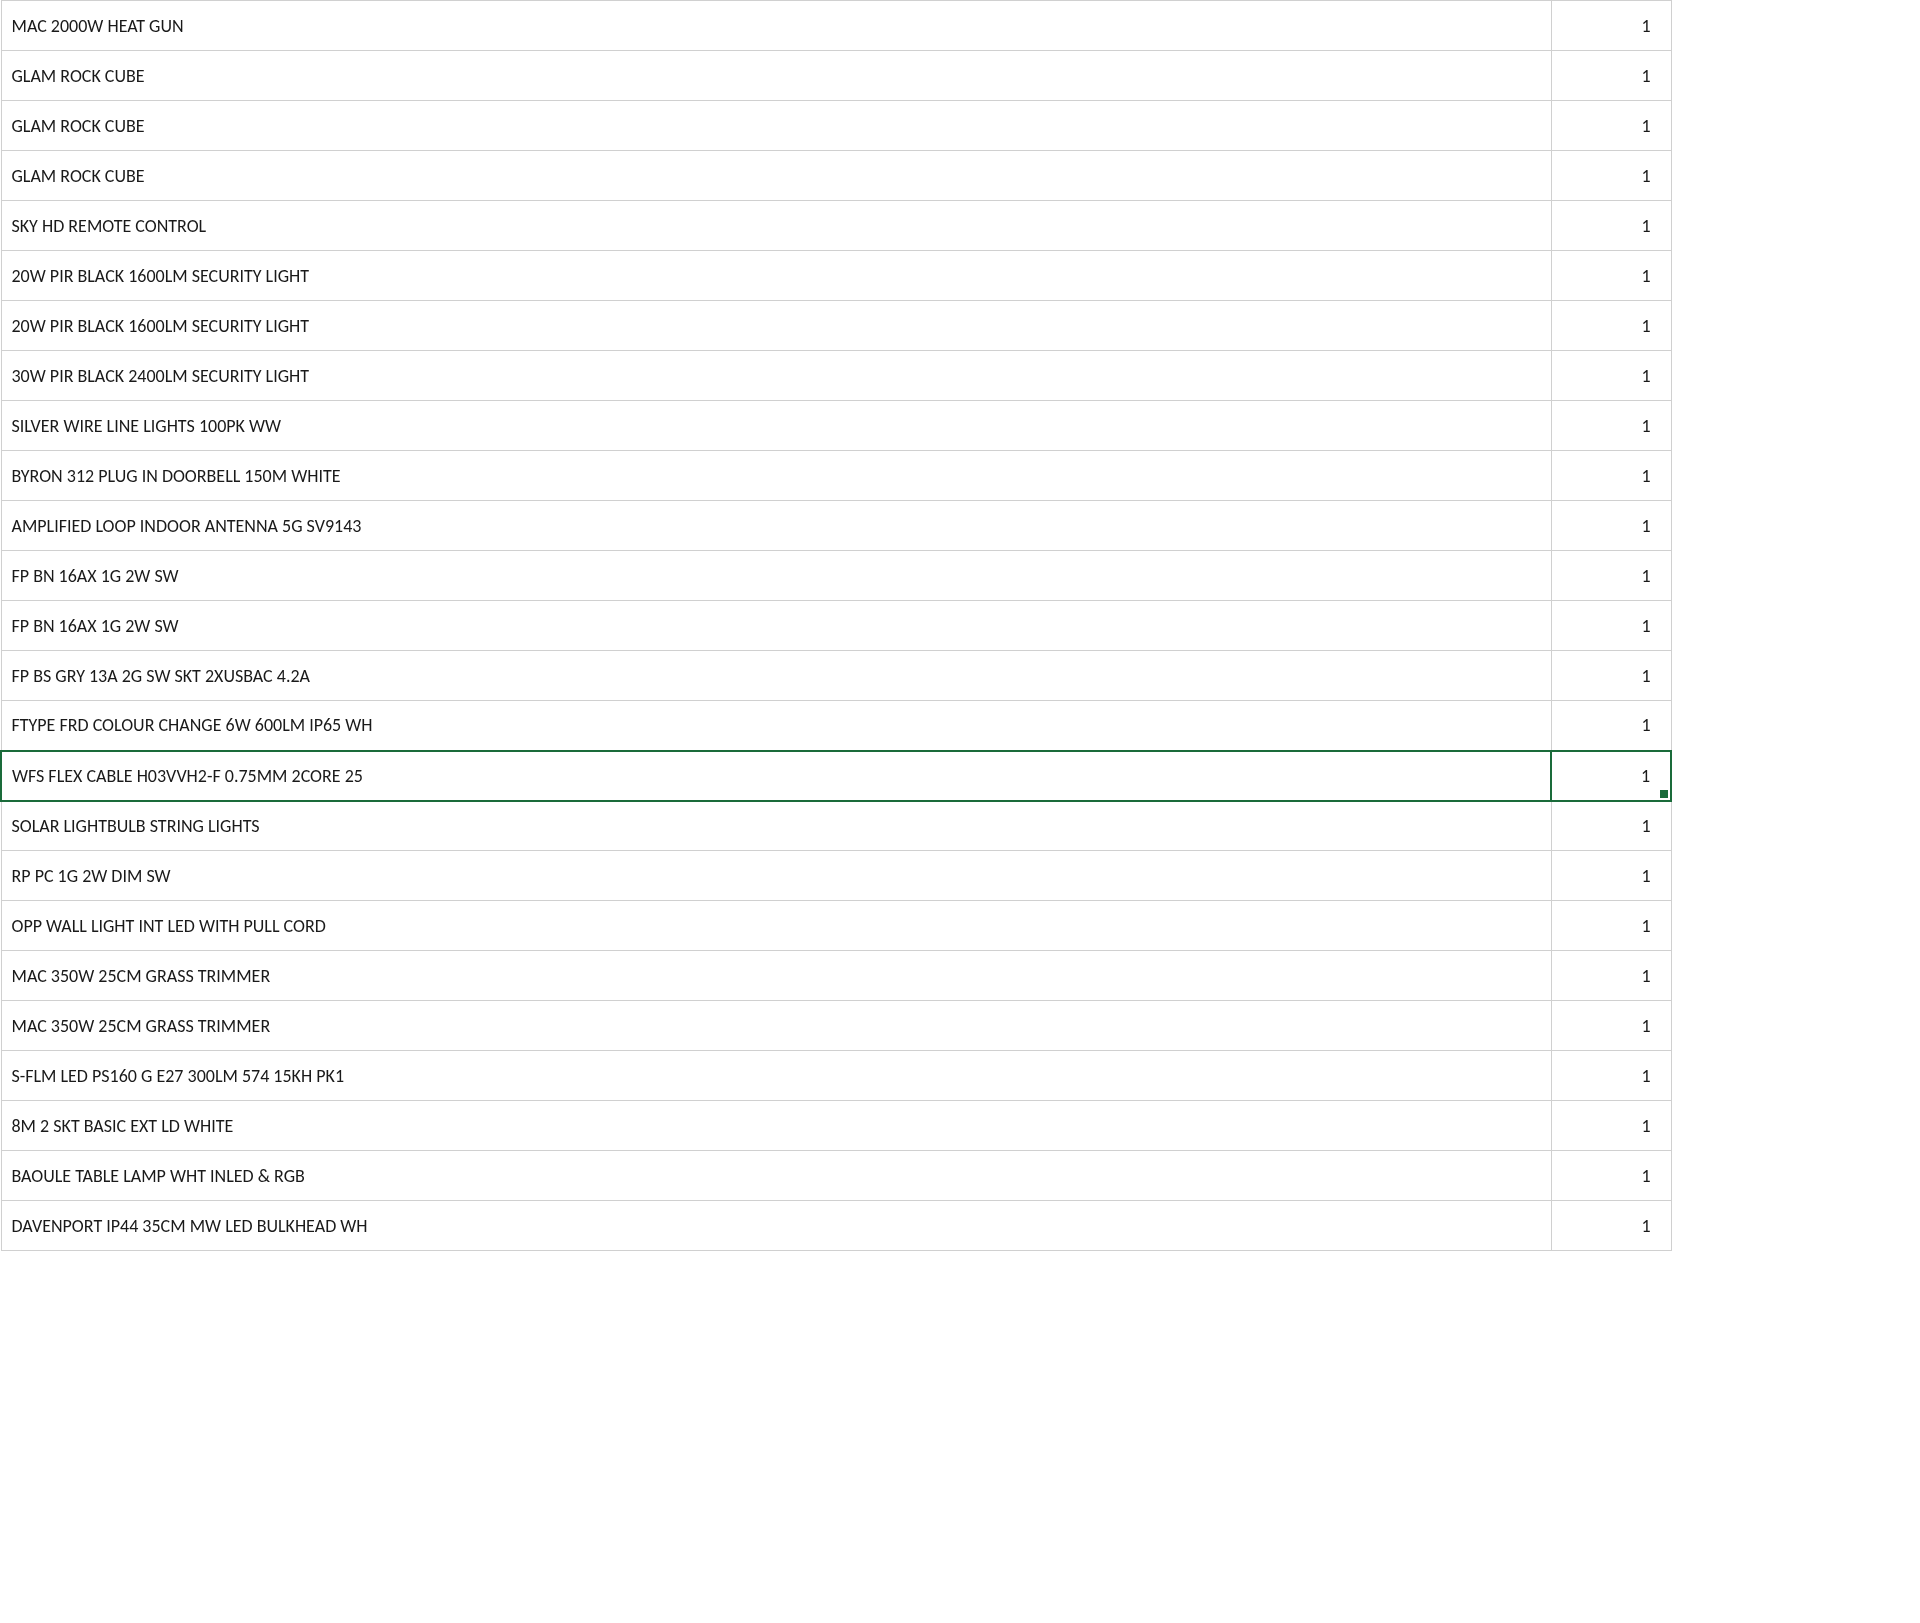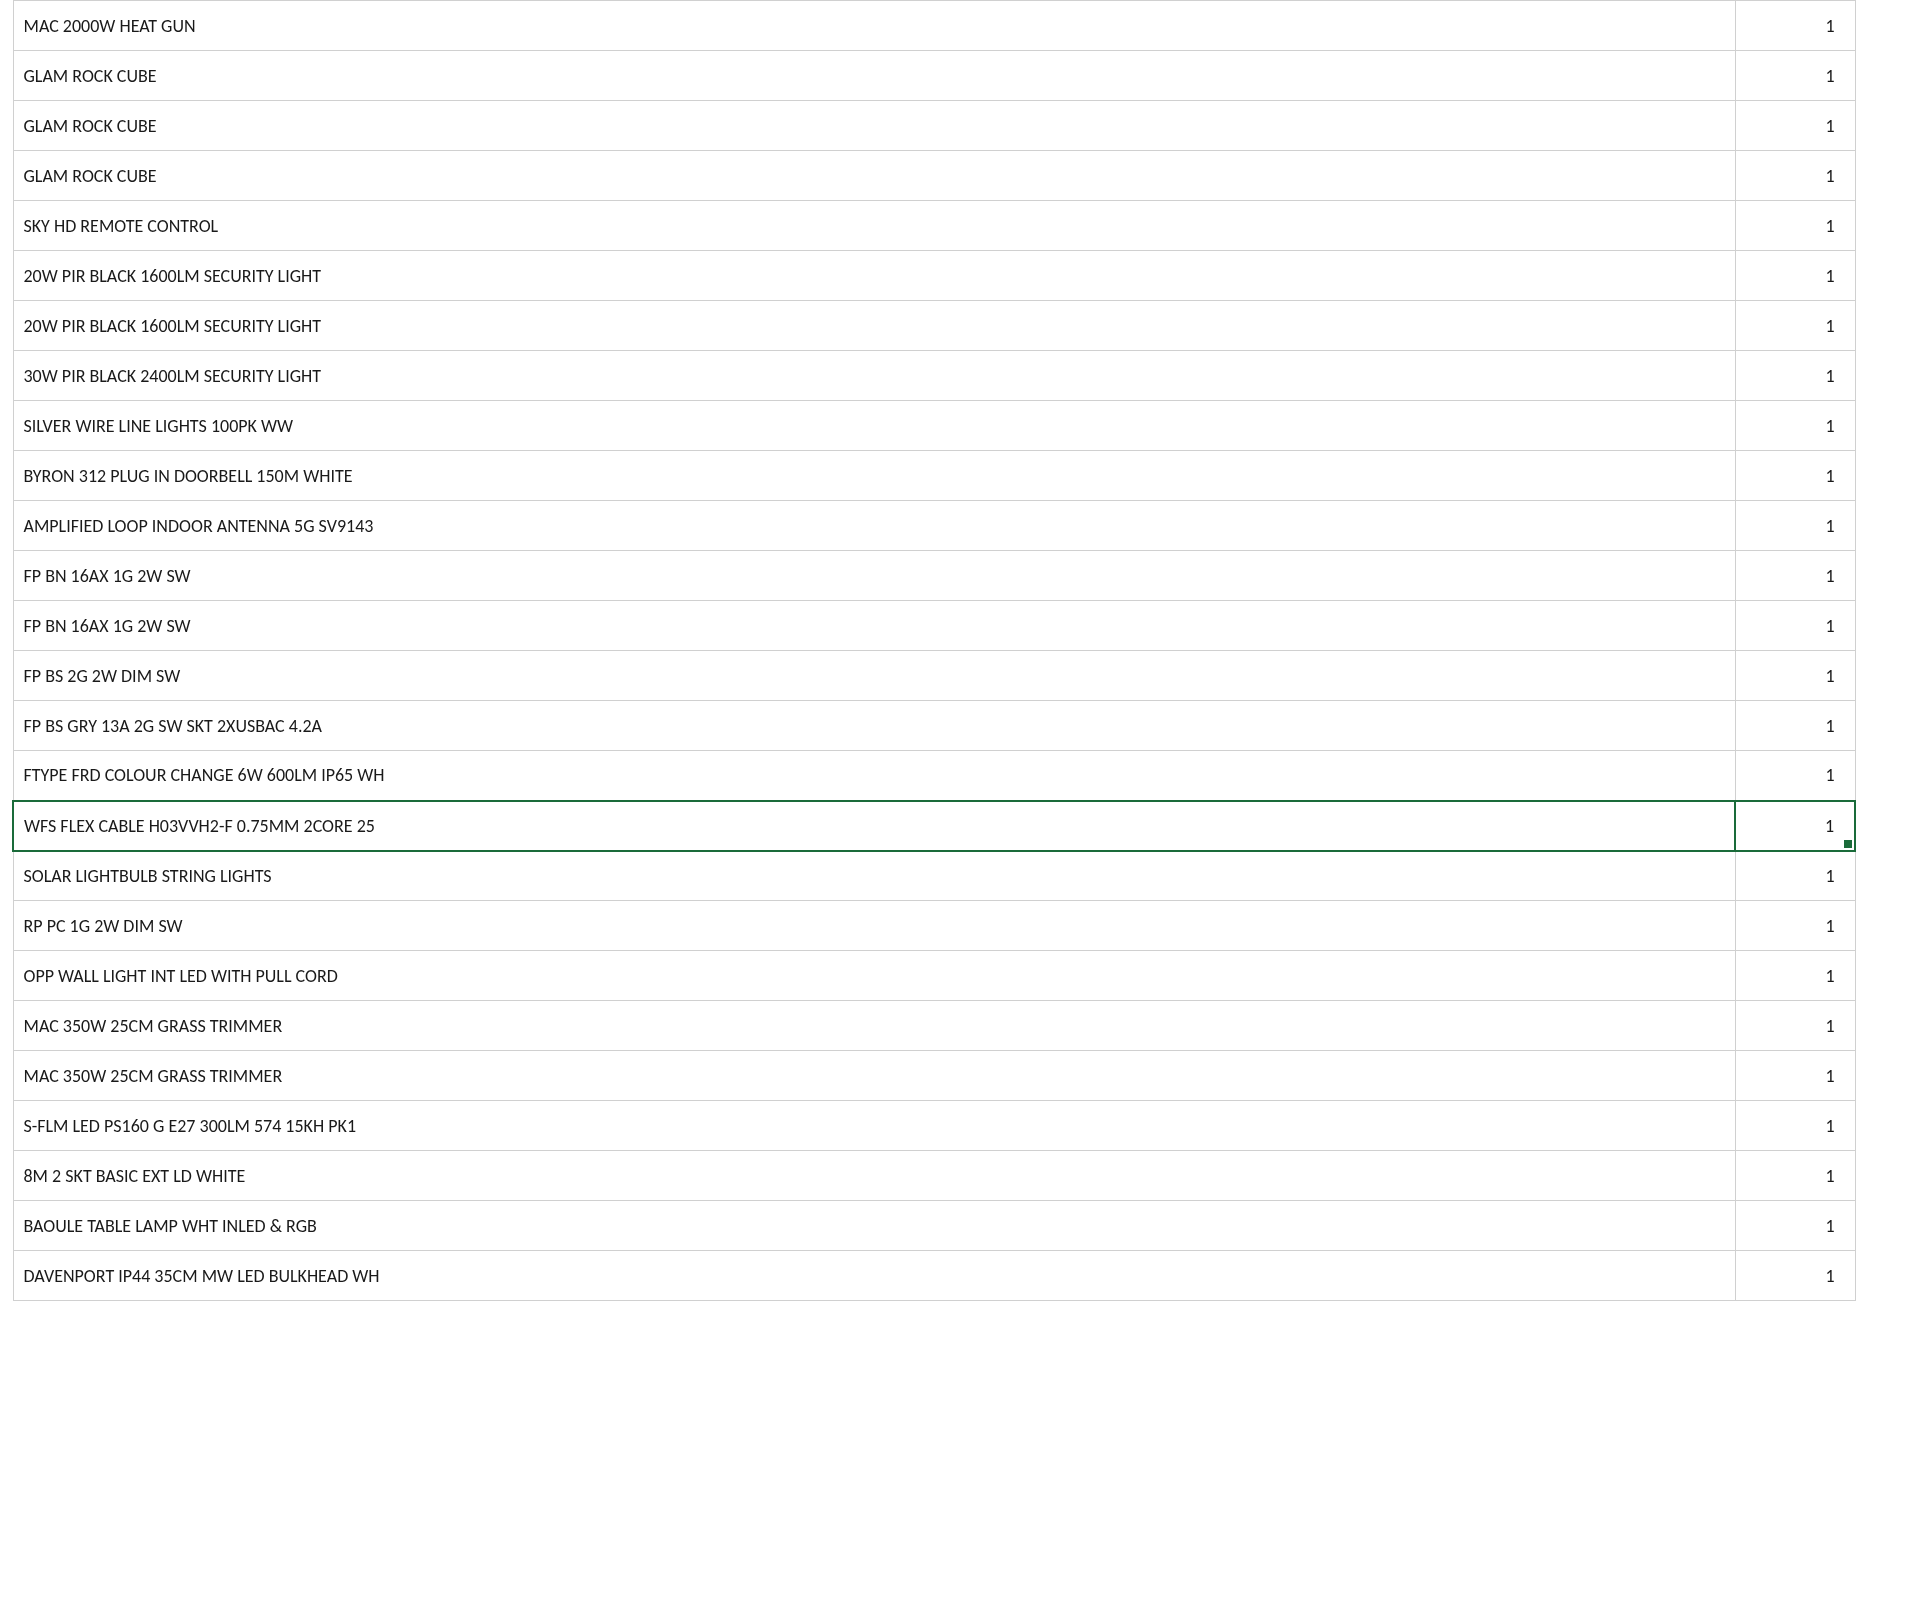--- a/index.html
+++ b/index.html
@@ -9,24 +9,23 @@
     }
 
     body {
       background: #ffffff;
       font-family: Calibri, Arial, sans-serif;
       font-size: 18px;
       color: #1a1a1a;
     }
 
     .spreadsheet-container {
-      width: 1856px;
+      width: 1672px;
       min-height: 1623px;
       overflow: hidden;
-      padding-left: 12px;
     }
 
     table {
       width: 100%;
       border-collapse: collapse;
       table-layout: fixed;
     }
 
     col.name-col {
       width: calc(100% - 120px);
@@ -144,24 +143,20 @@
         </tr>
         <tr>
           <td class="name-cell">FP BN 16AX 1G 2W SW</td>
           <td class="qty-cell">1</td>
         </tr>
         <tr>
           <td class="name-cell">FP BN 16AX 1G 2W SW</td>
           <td class="qty-cell">1</td>
         </tr>
         <tr>
-          <td class="name-cell">FP BS 2G 2W DIM SW</td>
-          <td class="qty-cell">1</td>
-        </tr>
-        <tr>
           <td class="name-cell">FP BS GRY 13A 2G SW SKT 2XUSBAC 4.2A</td>
           <td class="qty-cell">1</td>
         </tr>
         <tr>
           <td class="name-cell">FTYPE FRD COLOUR CHANGE 6W 600LM IP65 WH</td>
           <td class="qty-cell">1</td>
         </tr>
         <tr class="selected">
           <td class="name-cell">WFS FLEX CABLE H03VVH2-F 0.75MM 2CORE 25</td>
           <td class="qty-cell">1</td>

